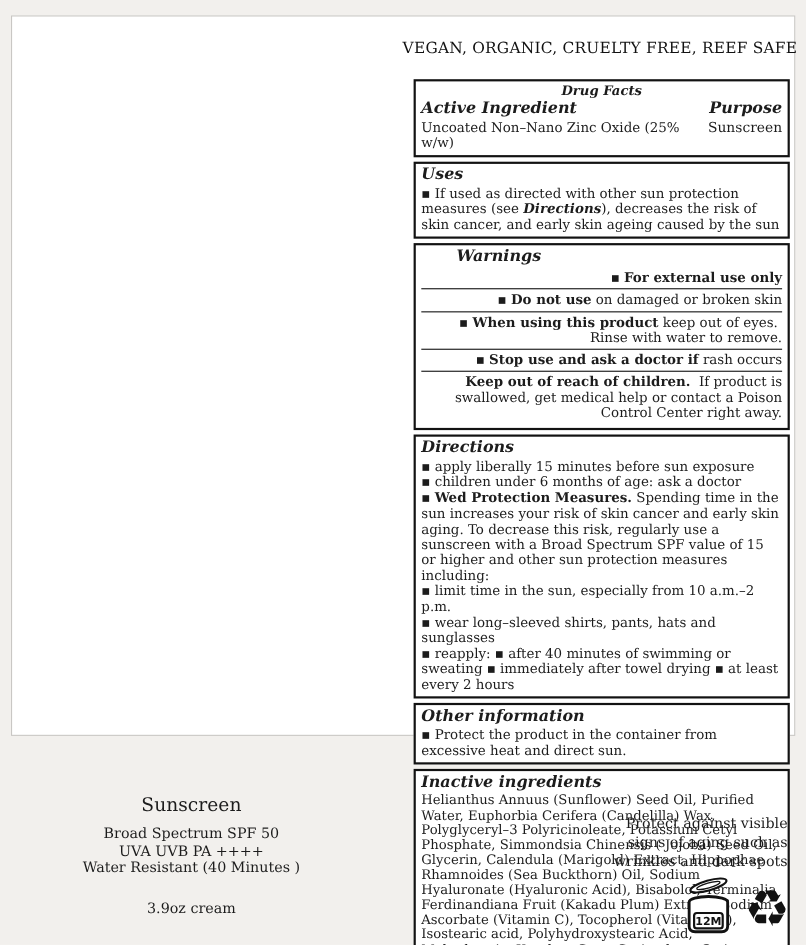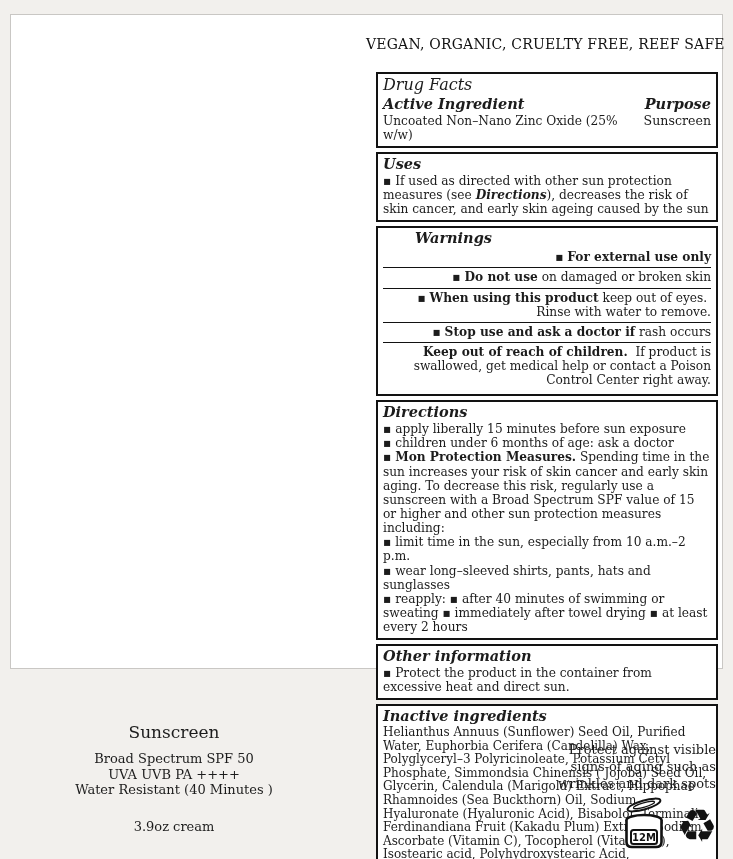--- a/index.html
+++ b/index.html
@@ -28,21 +28,21 @@
     position:absolute; left:365px; top:57px; width:342px;
   }
   .box {
     border:2px solid #121212;
     background:#fff;
     margin-bottom:4px;
     padding:1px 5px 4px 5px;
     font-size:12.2px;
     line-height:1.16;
   }
-  .df-title { font-style:italic; font-weight:normal; font-size:16px; line-height:1.25; }
+  .df-title { font-style:italic; font-weight:bold; font-size:12px; line-height:1.25;text-align:center; }
   .sec-head { font-style:italic; font-weight:bold; font-size:14.5px; line-height:1.3; }
   .row { display:flex; justify-content:space-between; align-items:baseline; }
   .ai-name { font-size:12.2px; }
   .ai-purpose { font-size:12.6px; }
   p.item { margin:0; }
   .b { font-size:12.2px; }
   .bold { font-weight:bold; }
   .it { font-style:italic; font-weight:bold; }
   .w-item { padding:2px 0 3px 0;text-align:right; }
   .w-item + .w-item { border-top:1.5px solid #121212; }
@@ -104,21 +104,21 @@
       <div class="w-item"><span class="b">▪</span> <span class="bold">Do not use</span><span> on damaged or broken skin</span></div>
       <div class="w-item"><span class="b">▪</span> <span class="bold">When using this product</span><span> keep out of eyes.&nbsp; Rinse with water to remove.</span></div>
       <div class="w-item"><span class="b">▪</span> <span class="bold">Stop use and ask a doctor if</span><span> rash occurs</span></div>
       <div class="w-item"><span class="bold">Keep out of reach of children.</span><span>&nbsp; If product is swallowed, get medical help or contact a Poison Control Center right away.</span></div>
     </section>
 
     <section class="box">
       <div class="sec-head">Directions</div>
       <p class="item"><span class="b">▪</span> <span class="bold"></span><span>apply liberally 15 minutes before sun exposure</span></p>
       <p class="item"><span class="b">▪</span> <span class="bold"></span><span>children under 6 months of age: ask a doctor</span></p>
-      <p class="item"><span class="b">▪</span> <span class="bold">Mon Protection Measures.</span><span> Spending time in the sun increases your risk of skin cancer and early skin aging. To decrease this risk, regularly use a sunscreen with a Broad Spectrum SPF value of 15 or higher and other sun protection measures including:</span></p>
+      <p class="item"><span class="b">▪</span> <span class="bold">Wed Protection Measures.</span><span> Spending time in the sun increases your risk of skin cancer and early skin aging. To decrease this risk, regularly use a sunscreen with a Broad Spectrum SPF value of 15 or higher and other sun protection measures including:</span></p>
       <p class="item"><span class="b">▪</span> <span class="bold"></span><span>limit time in the sun, especially from 10 a.m.–2 p.m.</span></p>
       <p class="item"><span class="b">▪</span> <span class="bold"></span><span>wear long–sleeved shirts, pants, hats and sunglasses</span></p>
       <p class="item"><span class="b">▪</span> <span class="bold"></span><span>reapply: ▪ after 40 minutes of swimming or sweating ▪ immediately after towel drying ▪ at least every 2 hours</span></p>
     </section>
 
     <section class="box">
       <div class="sec-head">Other information</div>
       <p class="item"><span class="b">▪</span> <span>Protect the product in the container from excessive heat and direct sun.</span></p>
     </section>
 

